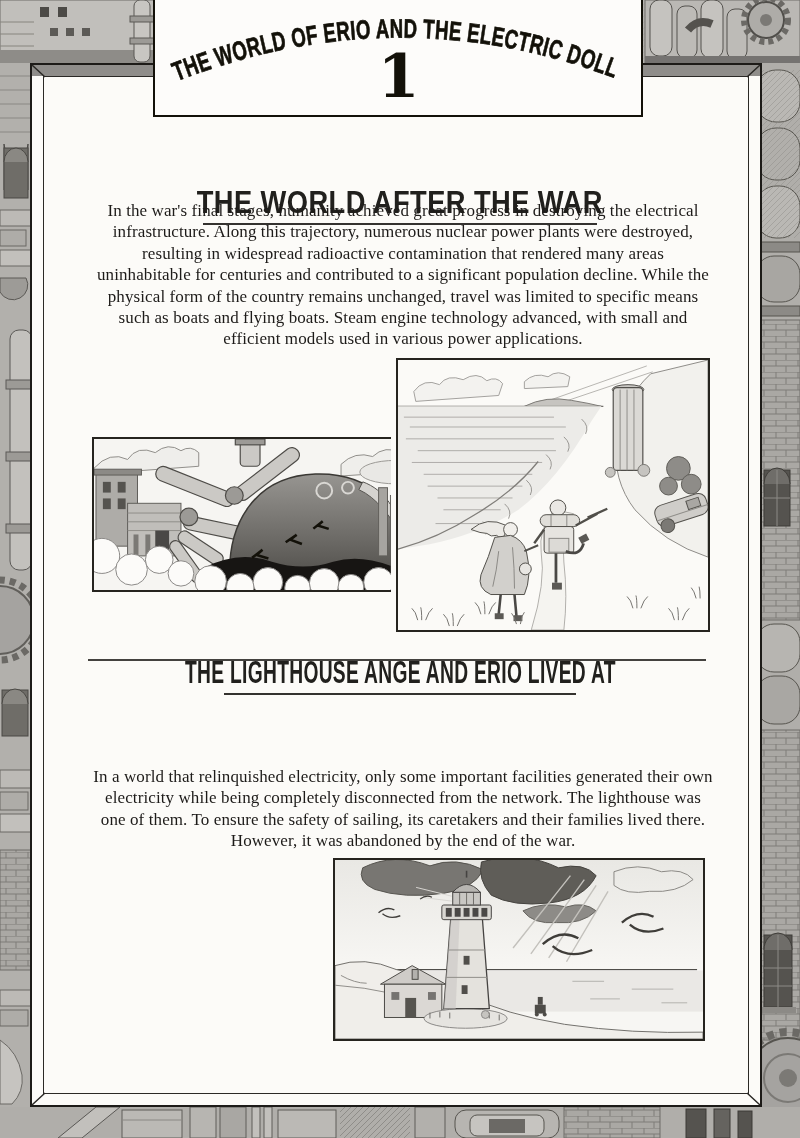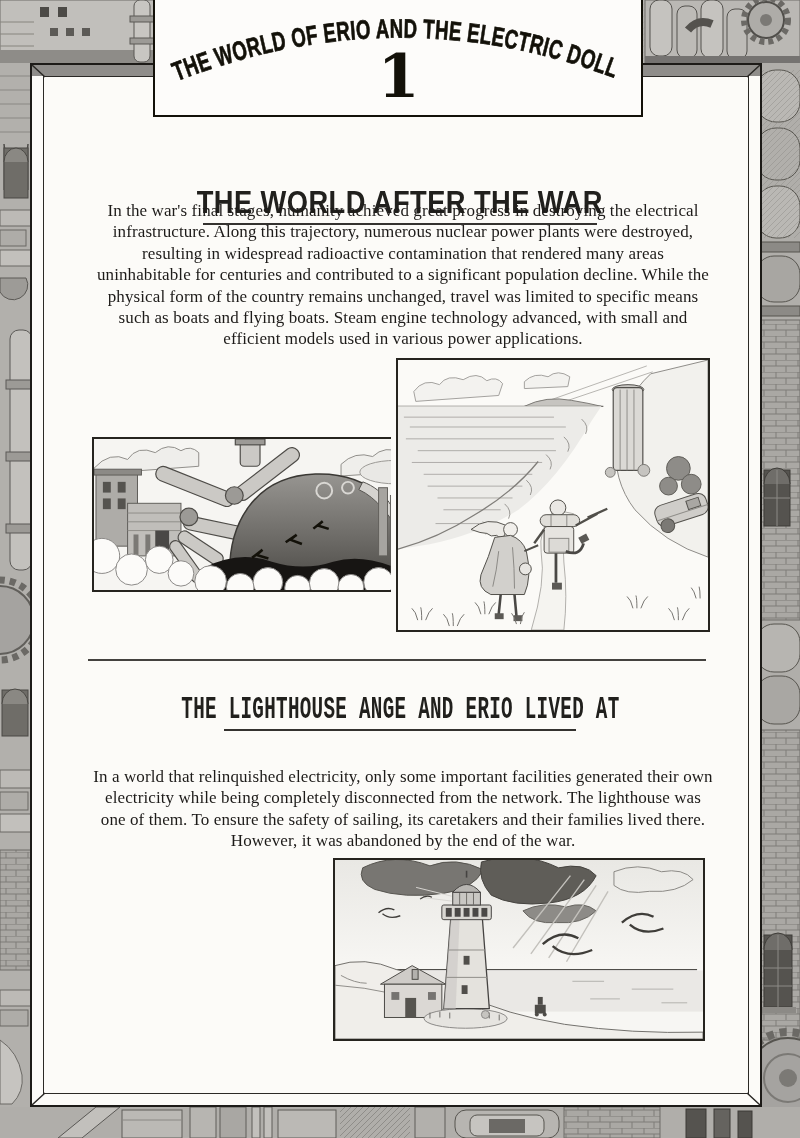--- a/index.html
+++ b/index.html
@@ -17,21 +17,21 @@
   .banner { position:absolute; left:153px; top:0; width:490px; height:117px;
             background:#fdfcfa; border:2.5px solid #131109; border-top:none; z-index:6; }
   .banner-arc { position:absolute; inset:0; }
   .banner-arc text { font-family:"Liberation Sans",sans-serif; font-weight:700; font-size:27px;
                      fill:#131109; stroke:#131109; stroke-width:.7; letter-spacing:.5px; }
   .chapter { position:absolute; top:46px; left:0; right:0; text-align:center;
              font-family:"DejaVu Serif",serif; font-weight:700; font-size:60px; line-height:1;
              color:#131109; letter-spacing:-1px; }
 
   .sec-head { position:absolute; left:40px; width:720px; text-align:center; z-index:3; color:#21201d; }
-  #h1 { top:144px;margin-top:41px; } #h2 { top:692px;font-family:Liberation Mono, monospace; }
+  #h1 { top:144px;margin-top:41px; } #h2 { top:655px; }
   .sec-head .t { display:inline-block; white-space:nowrap; font-weight:700; font-size:31px;
                  letter-spacing:.5px; transform-origin:center; }
   #h1 .t { transform:scaleX(.88); }
   #h2 .t { transform:scaleX(.62); }
   .underline { margin:2px auto 0; border-top:2px solid #34322f; height:0; }
   #h1 .underline { width:394px; } #h2 .underline { width:352px; }
 
   .para { position:absolute; text-align:center; font-family:"Liberation Serif",serif;
           font-size:17px; line-height:21.4px; color:#1d1b19; z-index:3; letter-spacing:.1px; }
   #p1 { left:96px; top:200px; width:614px; }

